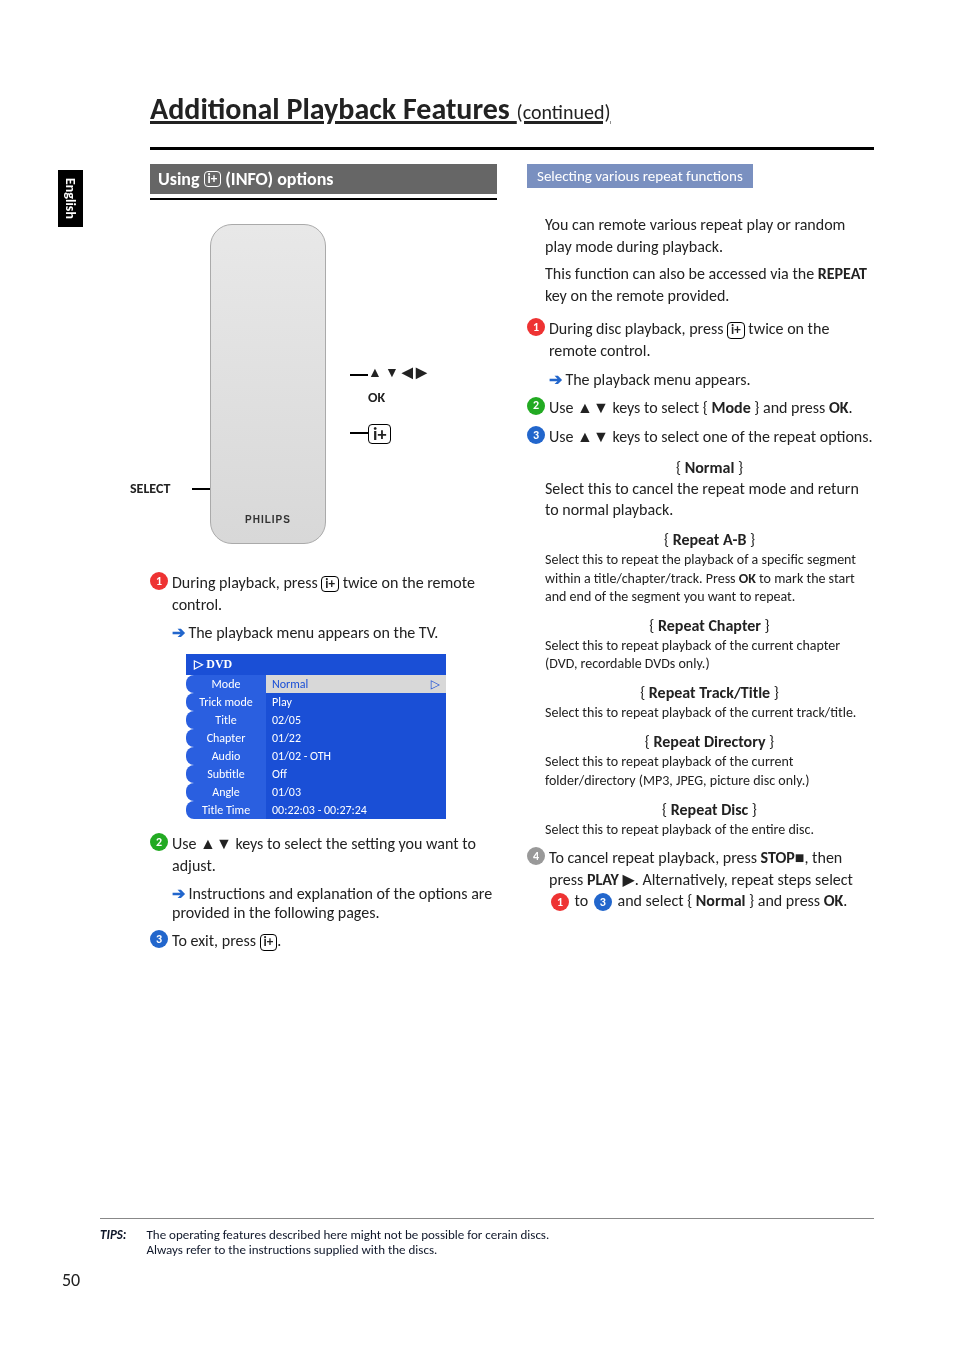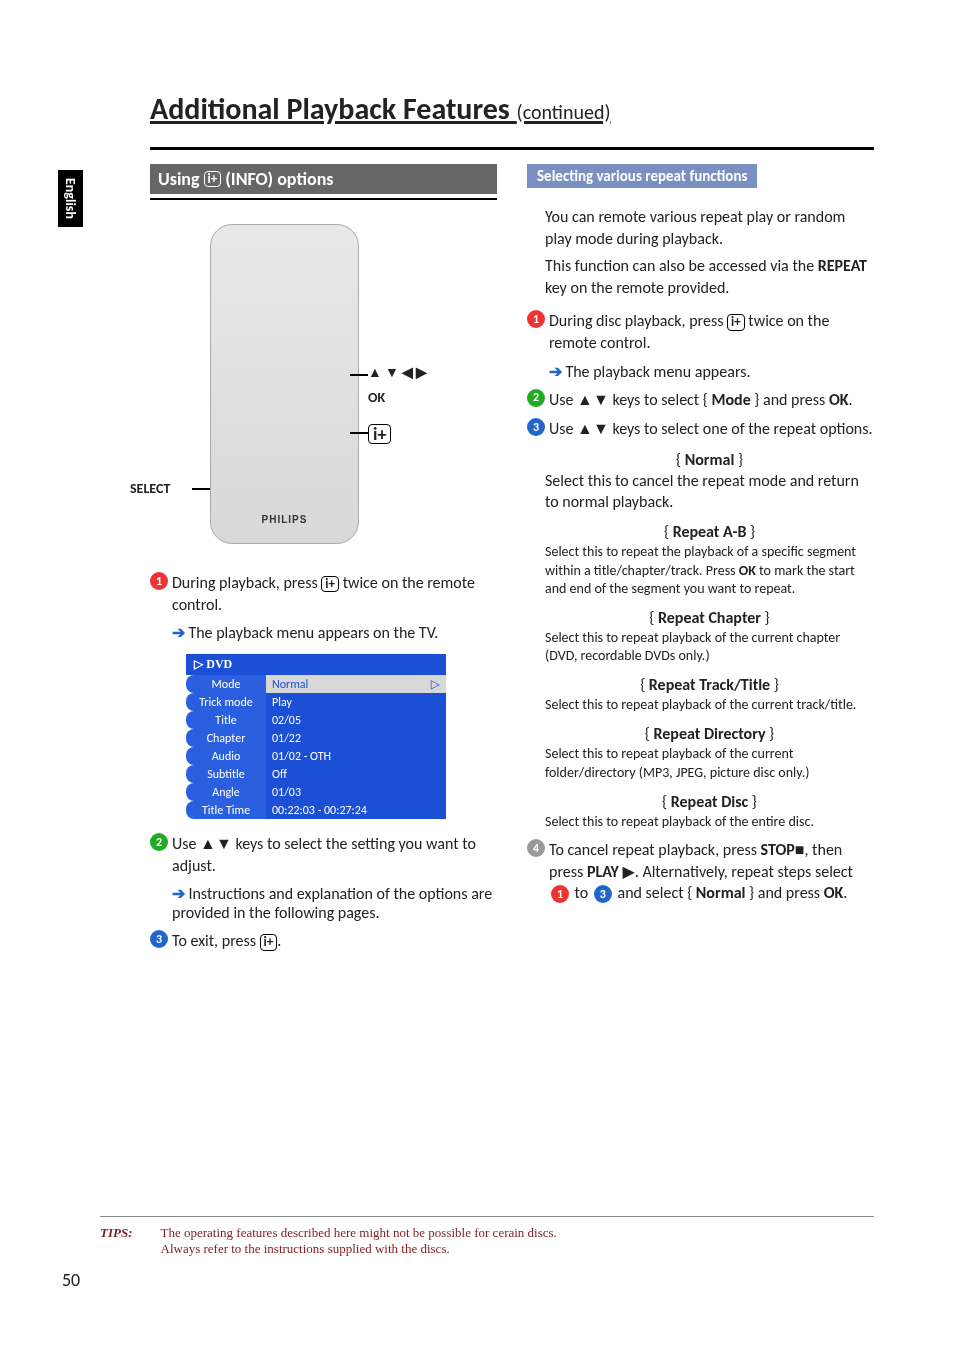--- a/index.html
+++ b/index.html
@@ -7,21 +7,21 @@
   .page { padding: 90px 80px 60px 60px; position: relative; height: 100%; }
   .side-tab { position: absolute; left: 58px; top: 170px; background: #000; color: #fff; font-weight: bold; padding: 8px 4px; writing-mode: vertical-rl; text-orientation: mixed; font-size: 14px; }
   h1 { font-weight: bold; font-size: 30px; margin-bottom: 20px; padding-left: 90px; text-decoration: underline; }
   h1 .cont { font-weight: normal; font-size: 20px; }
   .rule-thick { border-top: 3px solid #000; margin: 0 0 14px 90px; }
   .columns { display: flex; gap: 30px; padding-left: 90px; }
   .col { flex: 1; }
   .section-title-bar { background: #666; color: #fff; font-weight: bold; font-size: 18px; padding: 4px 8px; margin-bottom: 4px; display: flex; align-items: center; gap: 4px; }
   .rule-thin { border-top: 2px solid #000; margin-bottom: 14px; }
   .remote-area { position: relative; height: 350px; }
-  .remote-img { position: absolute; left: 60px; top: 10px; width: 149px; height: 320px; border-radius: 22px; background: linear-gradient(#e8e8e8,#d8d8d8); border:1px solid #aaa; }
+  .remote-img { position: absolute; left: 60px; top: 10px; width: 116px; height: 320px; border-radius: 22px; background: linear-gradient(#e8e8e8,#d8d8d8); border:1px solid #aaa; }
   .remote-label { position: absolute; font-weight: bold; font-size: 14px; }
   .remote-label.arrows { left: 218px; top: 150px; }
   .remote-label.ok { left: 218px; top: 175px; }
   .remote-label.info { left: 218px; top: 210px; font-size:18px; border:1.5px solid #000; border-radius:4px; padding:0 4px; line-height:1;}
   .remote-label.select { left: -20px; top: 266px; }
   .remote-line { position: absolute; background: #000; height: 1.5px; }
   .dvd-menu { margin: 12px 0 14px 36px; width: 260px; border-collapse: collapse; font-size: 12px; }
   .dvd-menu .hdr td { background: #1a4fd6; color: #fff; font-weight: bold; padding: 3px 8px; font-family: Liberation Serif, serif; }
   .dvd-menu td { padding: 2px 6px; }
   .dvd-menu .lbl { background: #2a5fe0; color: #fff; width: 80px; border-radius: 8px 0 0 8px; text-align:center;}
@@ -29,27 +29,27 @@
   .dvd-menu .val.hi { background:#1a4fd6; color:#fff;}
   .num-bullet { display: inline-flex; width: 18px; height: 18px; border-radius: 50%; background: #bbb; color: #fff; font-size: 12px; align-items: center; justify-content: center; font-weight: bold; margin-right: 4px; flex-shrink:0;}
   .num-bullet.red { background: #e33; }
   .num-bullet.green { background: #2a2; }
   .num-bullet.blue { background: #26c; }
   .num-bullet.gray { background: #999; }
   .step { display: flex; margin: 8px 0; font-size: 16px; line-height: 1.35; }
   .step .body { flex: 1; }
   .arrow-sub { color: #26c; font-weight: bold; margin-right: 3px; }
   .sub { margin-left: 22px; font-size: 16px; margin-top:2px;}
-  .blue-box { background: #7a90c0; color: #fff; font-weight: bold; padding: 3px 10px; font-size: 15px; display: inline-block; margin-bottom:12px;}
+  .blue-box { background: #7a90c0; color: #fff; font-weight: normal; padding: 3px 10px; font-size: 15px; display: inline-block; margin-bottom:20px;}
   .para { font-size: 16px; line-height: 1.35; margin: 6px 0 12px 18px; }
   .para.tight { margin-left:18px; margin-bottom:6px;}
   .opt-head { font-size: 16px; margin: 10px 0 2px 18px; text-align: center; }
   .opt-desc { font-size: 14px; line-height: 1.3; margin: 0 0 6px 18px; }
   .info-icon { display:inline-block; border:1.5px solid #000; border-radius:4px; padding:0 3px; font-weight:bold; font-size:13px; line-height:1.1;}
-  .tips { position: absolute; bottom: 90px; left: 100px; right: 80px; border-top: 1.5px solid #888; padding-top: 8px; display: flex; gap: 28px; font-size: 13px; color: #7f1d1d; font-family: Liberation Serif, serif; }
+  .tips { position: absolute; bottom: 90px; left: 100px; right: 80px; border-top: 1.5px solid #888; padding-top: 8px; display: flex; gap: 20px; font-size: 13px; color: #0f172a; }
   .tips .lbl { font-style: italic; font-weight: bold; }
   .pagenum { position: absolute; bottom: 56px; left: 62px; font-size: 18px; }
   b { font-weight: bold; }
   .philips { font-family: Arial, sans-serif; font-weight:bold; font-size:10px; letter-spacing:1px; text-align:center; color:#333; position:absolute; bottom:18px; left:0; right:0;}
 </style>
 </head>
 <body>
 
 <div class="page">
   <div class="side-tab">English</div>

